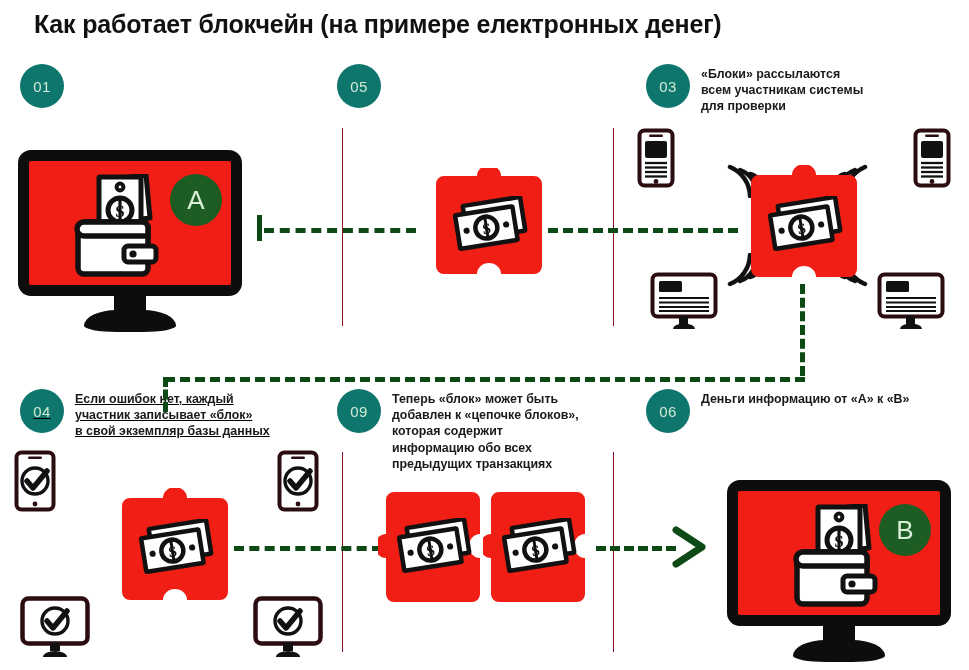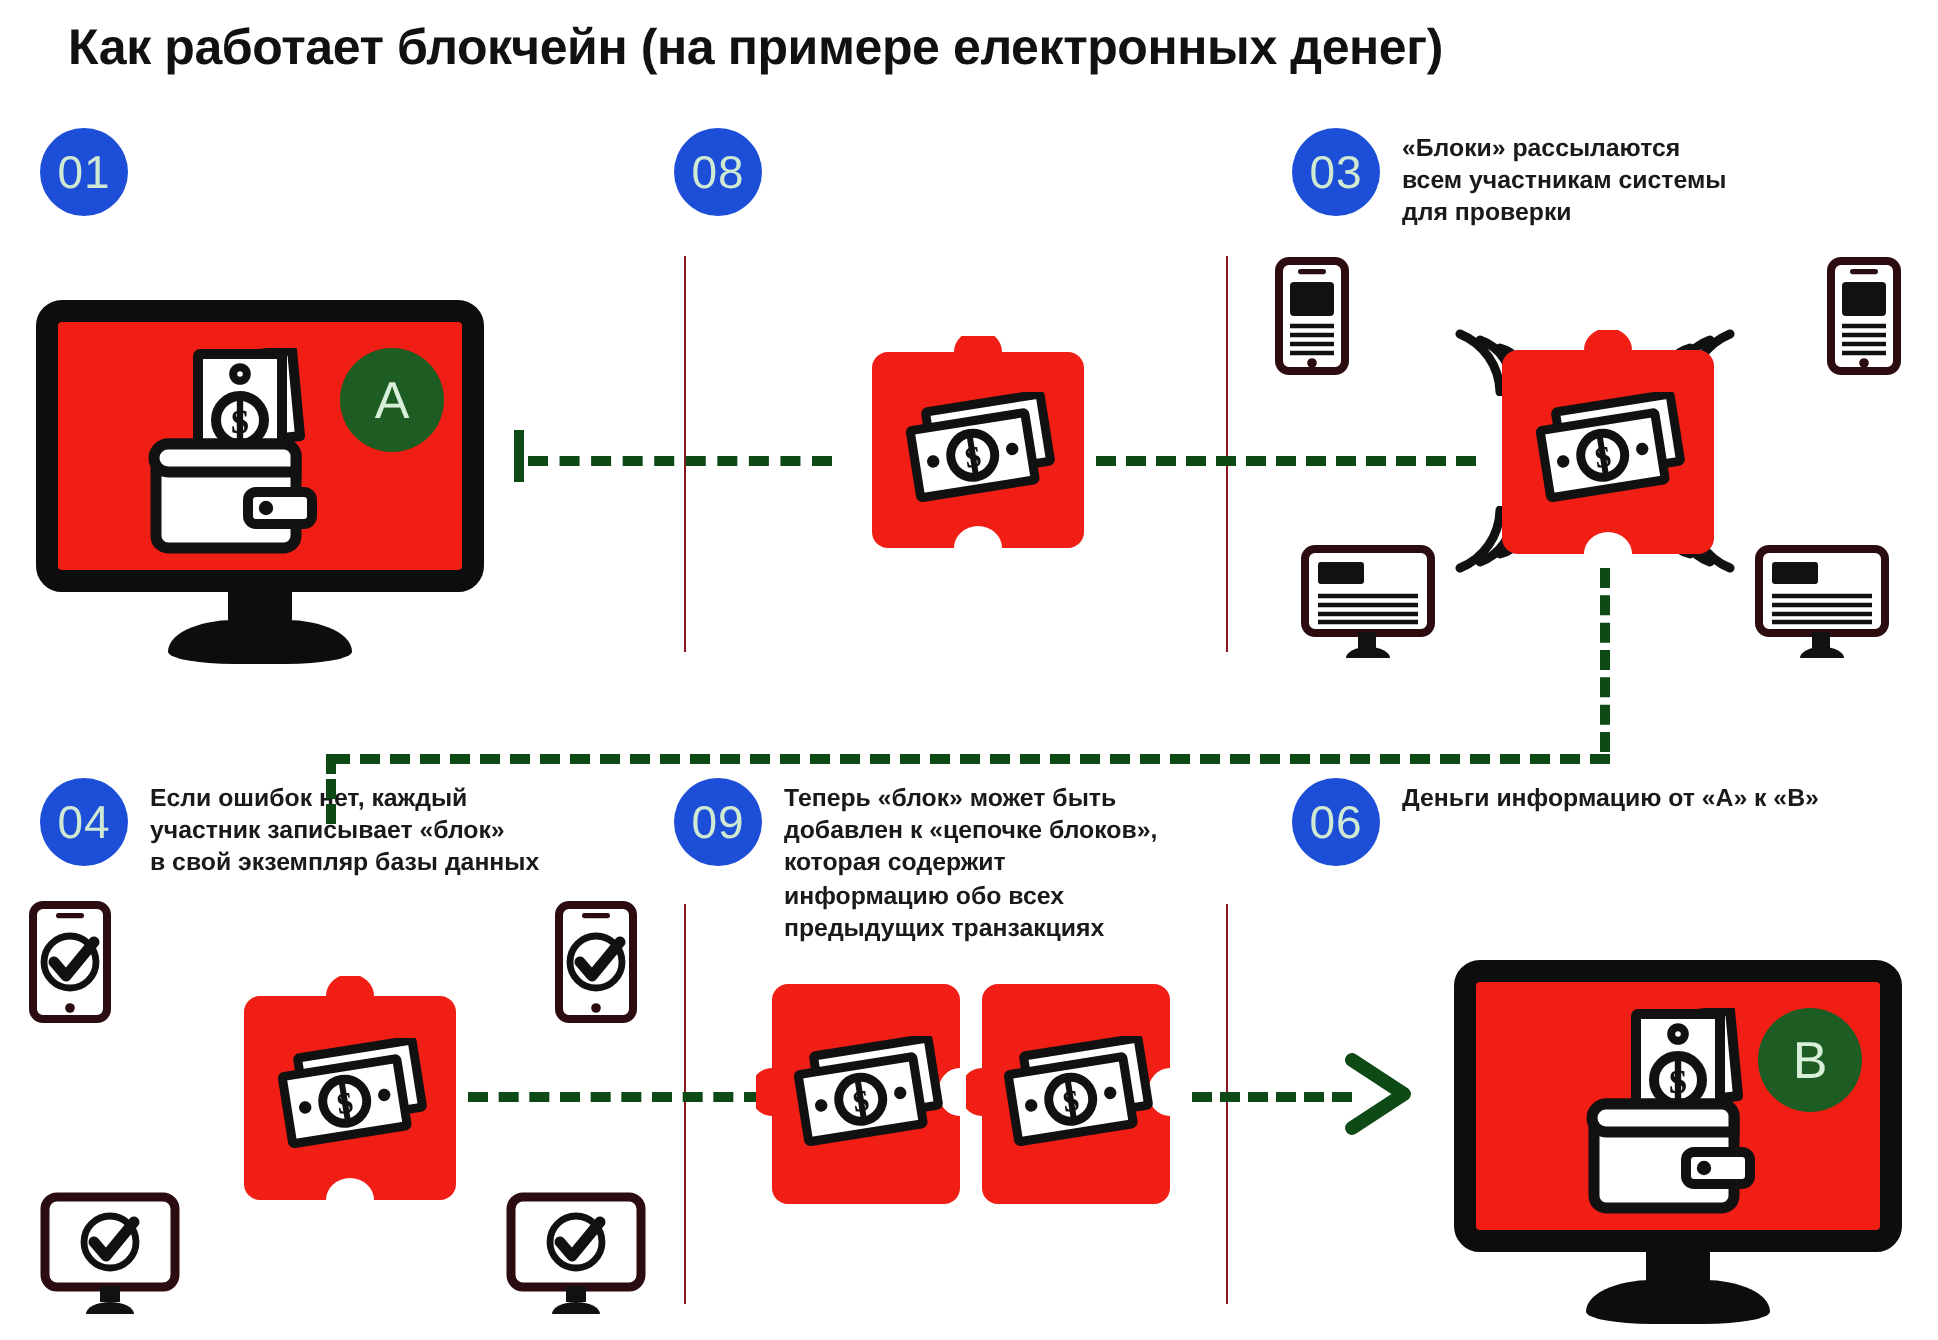--- a/index.html
+++ b/index.html
@@ -15,23 +15,23 @@
   .title{
     left:34px;top:10px;width:930px;
     font-size:25px;font-weight:bold;color:#111111;
     letter-spacing:-0.2px;white-space:nowrap;
   }
 
   
   .step{display:flex;align-items:flex-start;}
   .badge{
     width:44px;height:44px;border-radius:50%;
-    background:#1d4ed8;color:#cfe9d2;
+    background:#0f766e;color:#cfe9d2;
     display:flex;align-items:center;justify-content:center;
-    font-size:23px;font-weight:400;letter-spacing:0.5px;
+    font-size:15px;font-weight:400;letter-spacing:0.5px;
     flex:0 0 auto;
   }
   .steptext{
     margin-left:11px;margin-top:2px;
     font-size:12.4px;font-weight:bold;color:#1a1a1a;
     line-height:16.2px;white-space:pre-line;
   }
 
   
   .vsep{width:1px;background:#8c1420;}
@@ -78,31 +78,31 @@
   <div class="abs vsep" style="left:613px;top:128px;height:198px;"></div>
 
   <div class="abs vsep" style="left:342px;top:452px;height:200px;"></div>
   <div class="abs vsep" style="left:613px;top:452px;height:200px;"></div>
 
   <div class="abs step" style="left:20px;top:64px;">
     <div class="badge">01</div>
   </div>
 
   <div class="abs step" style="left:337px;top:64px;">
-    <div class="badge">08</div>
+    <div class="badge">05</div>
   </div>
 
   <div class="abs step" style="left:646px;top:64px;">
     <div class="badge">03</div>
     <div class="steptext">«Блоки» рассылаются
 всем участникам системы
 для проверки</div>
   </div>
 
-  <div class="abs step" style="left:20px;top:389px;">
+  <div class="abs step" style="left:20px;top:389px;text-decoration:underline;">
     <div class="badge">04</div>
     <div class="steptext">Если ошибок нет, каждый
 участник записывает «блок»
 в свой экземпляр базы данных</div>
   </div>
 
   <div class="abs step" style="left:337px;top:389px;">
     <div class="badge">09</div>
     <div class="steptext">Теперь «блок» может быть
 добавлен к «цепочке блоков»,

